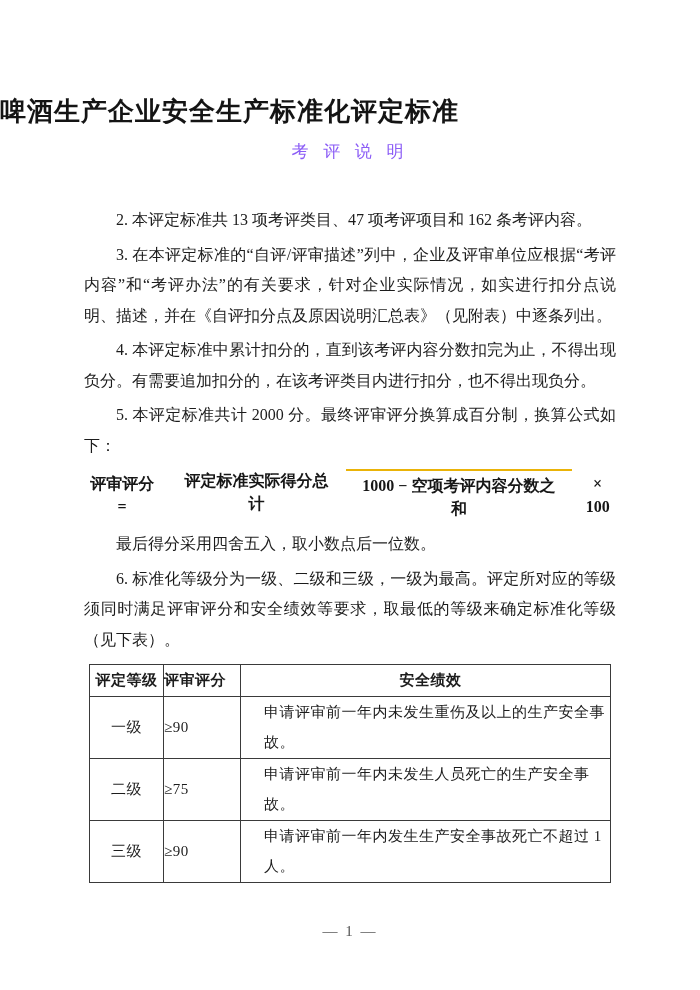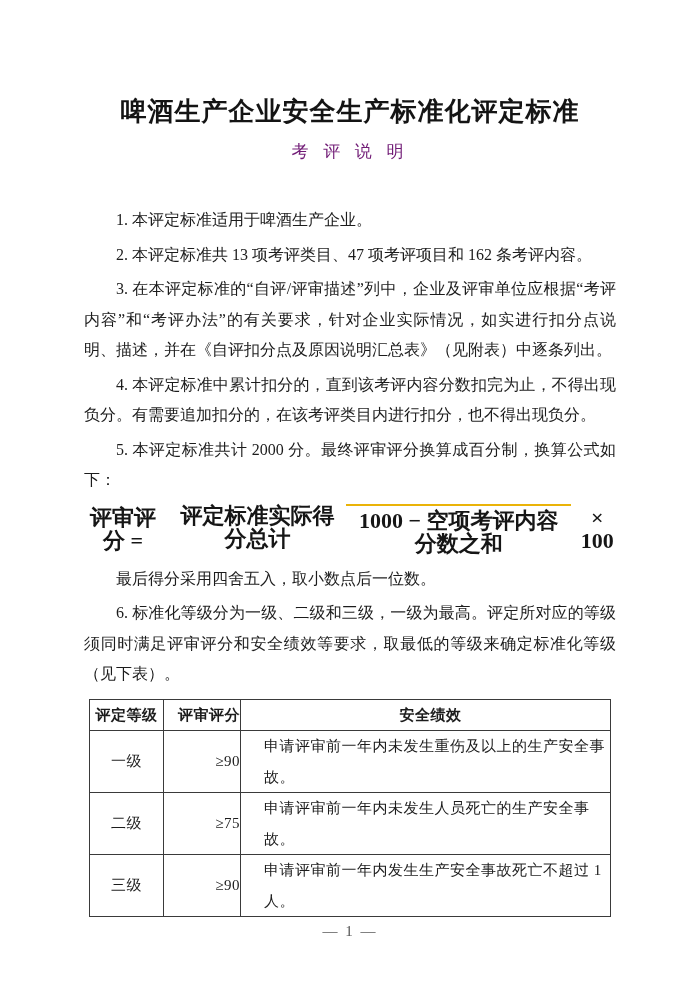--- a/index.html
+++ b/index.html
@@ -10,52 +10,52 @@
     color: #1c1c1c;
   }
   .page {
     position: relative;
     width: 700px; height: 990px;
     background: #ffffff;
     overflow: hidden;
   }
   .doc-title {
     padding-top: 95px;
-    text-align: center;
+    text-align: left;
     font-family: "Liberation Sans", "DejaVu Sans", sans-serif;
     font-weight: bold;
     font-size: 26px;
     line-height: 32px;
     letter-spacing: 1px;
     color: #141414;
   }
   .doc-subtitle {
     margin-top: 13px;
     text-align: center;
     font-family: "Liberation Sans", "DejaVu Sans", sans-serif;
     font-size: 17px;
     letter-spacing: 5px;
-    color: #701a75;
+    color: #8b5cf6;
   }
   .doc-body {
     margin: 42px 84px 0 84px;
     font-size: 16px;
     line-height: 30.5px;
     text-align: justify;
   }
   .doc-body p {
     margin: 0 0 4px 0;
     text-indent: 32px;
   }
   .formula {
     display: flex;
     align-items: center;
     justify-content: center;
     font-weight: bold;
-    font-size: 22px;
+    font-size: 16px;
     line-height: 23px;
     margin: 8px 0 9px 0;
     text-align: center;
     color: #161616;
   }
   .formula .frac {
     display: inline-flex;
     flex-direction: row;
     margin: 0 7px;
   }
@@ -75,21 +75,21 @@
   .grade-table th, .grade-table td {
     border: 1px solid #3a3a3a;
     height: 31px;
     vertical-align: middle;
   }
   .grade-table th {
     font-weight: bold;
     text-align: center;
   }
   .grade-table .col-grade  { width: 74px;  text-align: center; }
-  .grade-table .col-score  { width: 77px;  text-align: right; }
+  .grade-table .col-score  { width: 77px;  text-align: left; }
   .grade-table .col-perf   { text-align: left; padding-left: 23px; }
   .grade-table th.col-perf { text-align: center; padding-left: 10px; }
   .page-footer {
     position: absolute;
     left: 0; right: 0;
     bottom: 50px;
     text-align: center;
     font-size: 15px;
     letter-spacing: 2px;
     color: #555;
@@ -97,21 +97,20 @@
 </style>
 </head>
 <body>
 
 <div class="page">
 
   <div class="doc-title">啤酒生产企业安全生产标准化评定标准</div>
   <div class="doc-subtitle">考 评 说 明</div>
 
   <div class="doc-body">
-    <p>1. 本评定标准适用于啤酒生产企业。</p>
     <p>2. 本评定标准共 13 项考评类目、47 项考评项目和 162 条考评内容。</p>
     <p>3. 在本评定标准的“自评/评审描述”列中，企业及评审单位应根据“考评内容”和“考评办法”的有关要求，针对企业实际情况，如实进行扣分点说明、描述，并在《自评扣分点及原因说明汇总表》（见附表）中逐条列出。</p>
     <p>4. 本评定标准中累计扣分的，直到该考评内容分数扣完为止，不得出现负分。有需要追加扣分的，在该考评类目内进行扣分，也不得出现负分。</p>
     <p>5. 本评定标准共计 2000 分。最终评审评分换算成百分制，换算公式如下：</p>
 
     <div class="formula">
       <span>评审评分 =</span>
       <span class="frac">
         <span class="num">评定标准实际得分总计</span>
         <span class="den">1000 − 空项考评内容分数之和</span>

